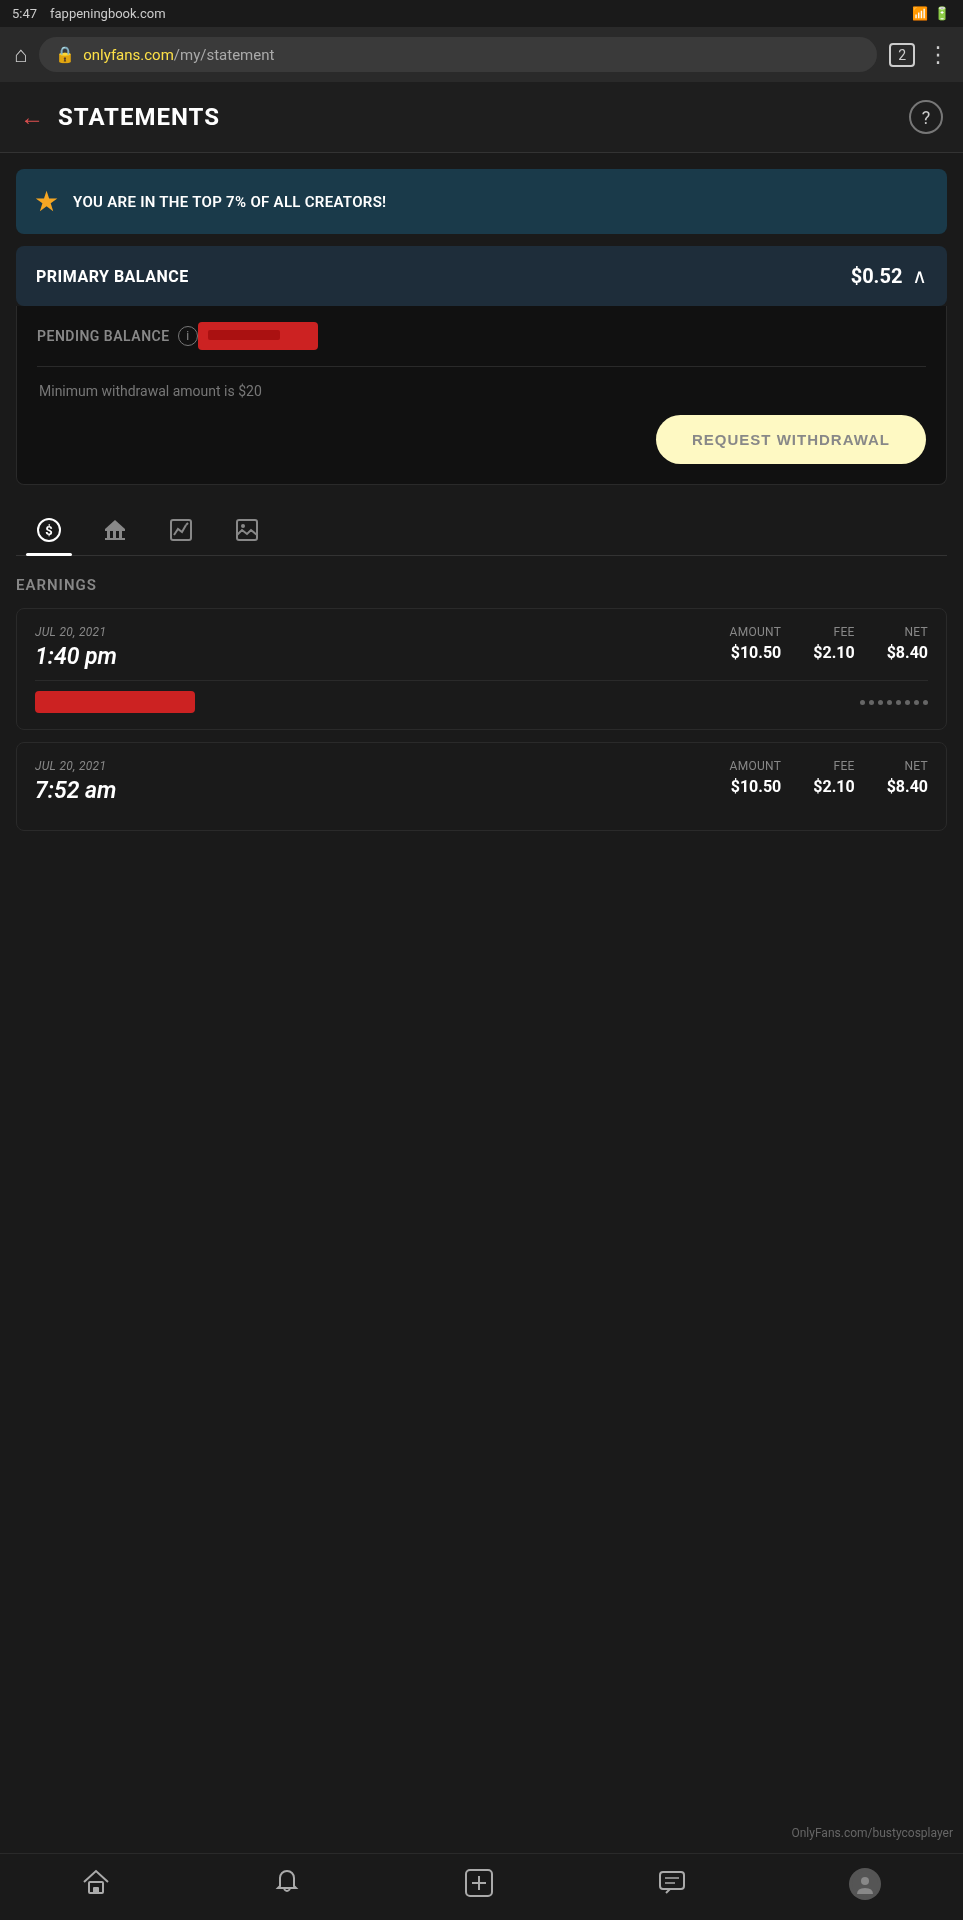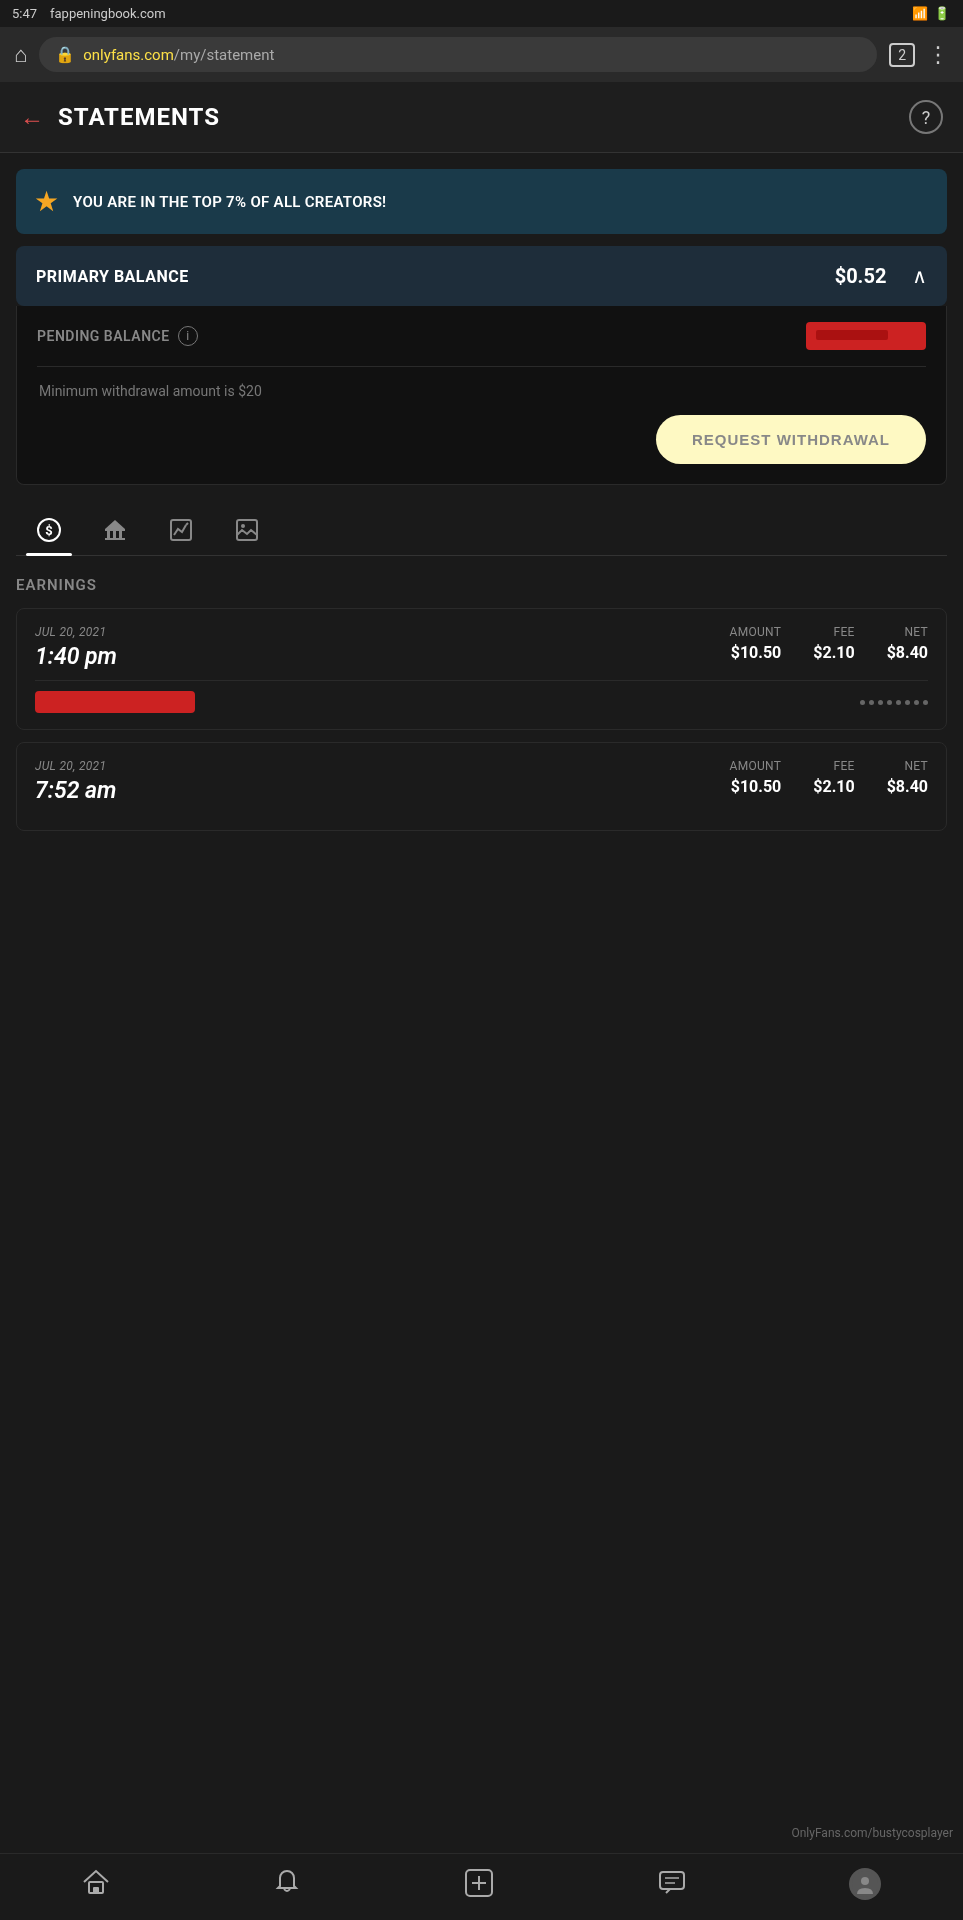--- a/index.html
+++ b/index.html
@@ -100,37 +100,36 @@
       overflow: hidden;
     }
     .primary-balance-row {
       padding: 18px 20px;
       display: flex;
       align-items: center;
       justify-content: space-between;
       background: #1e2d3a;
     }
     .primary-balance-label { font-size: 16px; font-weight: 700; color: #fff; letter-spacing: 0.5px; }
-    .primary-balance-right { display: flex; align-items: flex-end; gap: 26px; }
+    .primary-balance-right { display: flex; align-items: flex-end; gap: 10px; }
     .primary-balance-value { font-size: 20px; font-weight: 700; color: #fff; }
     .chevron-up { font-size: 20px; color: #fff; }
 
     
     .pending-section {
       background: #111;
       margin: 0 16px;
       border-radius: 0 0 8px 8px;
       padding: 16px 20px 20px;
       border: 1px solid #2a2a2a;
       border-top: none;
     }
     .pending-row {
       display: flex;
       align-items: center;
-      justify-content: space-between;
       padding-bottom: 16px;
       border-bottom: 1px solid #2a2a2a;
       margin-bottom: 16px;
     }
     .pending-label-wrap { display: flex; align-items: center; gap: 8px; }
     .pending-label { font-size: 14px; font-weight: 600; color: #888; letter-spacing: 0.5px; }
     .info-icon {
       width: 20px; height: 20px;
       border: 1px solid #777;
       border-radius: 50%;

